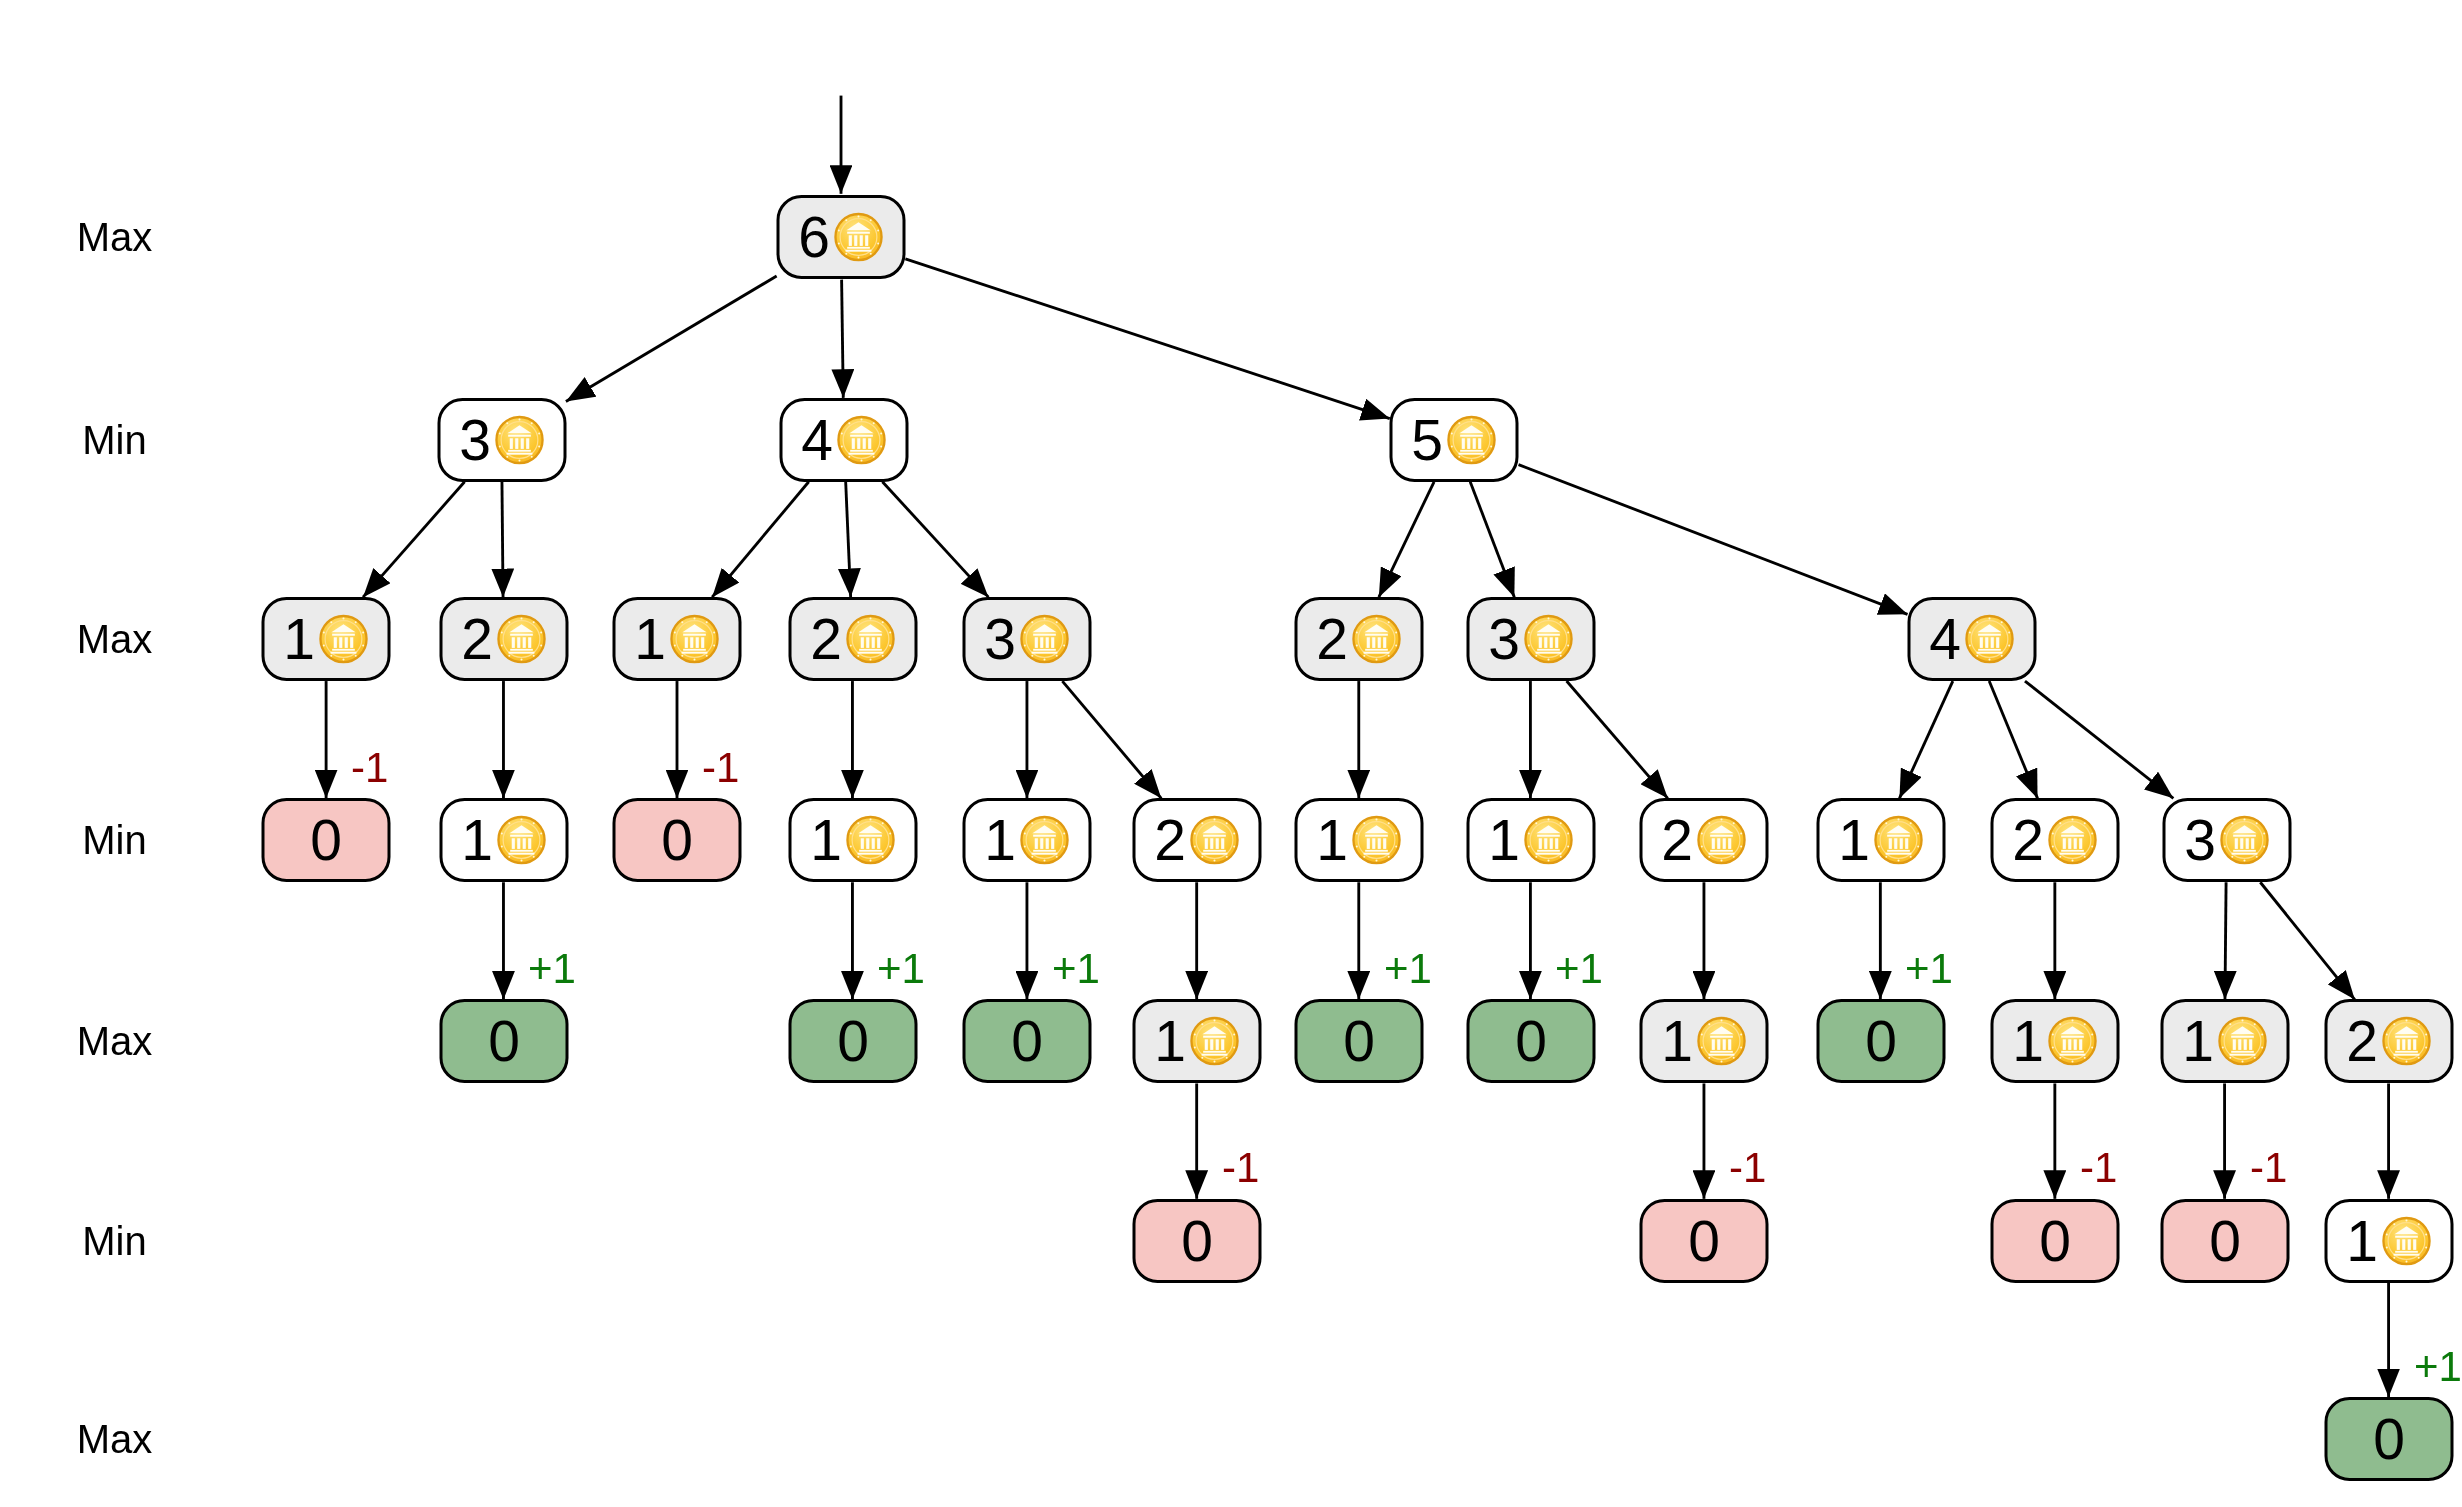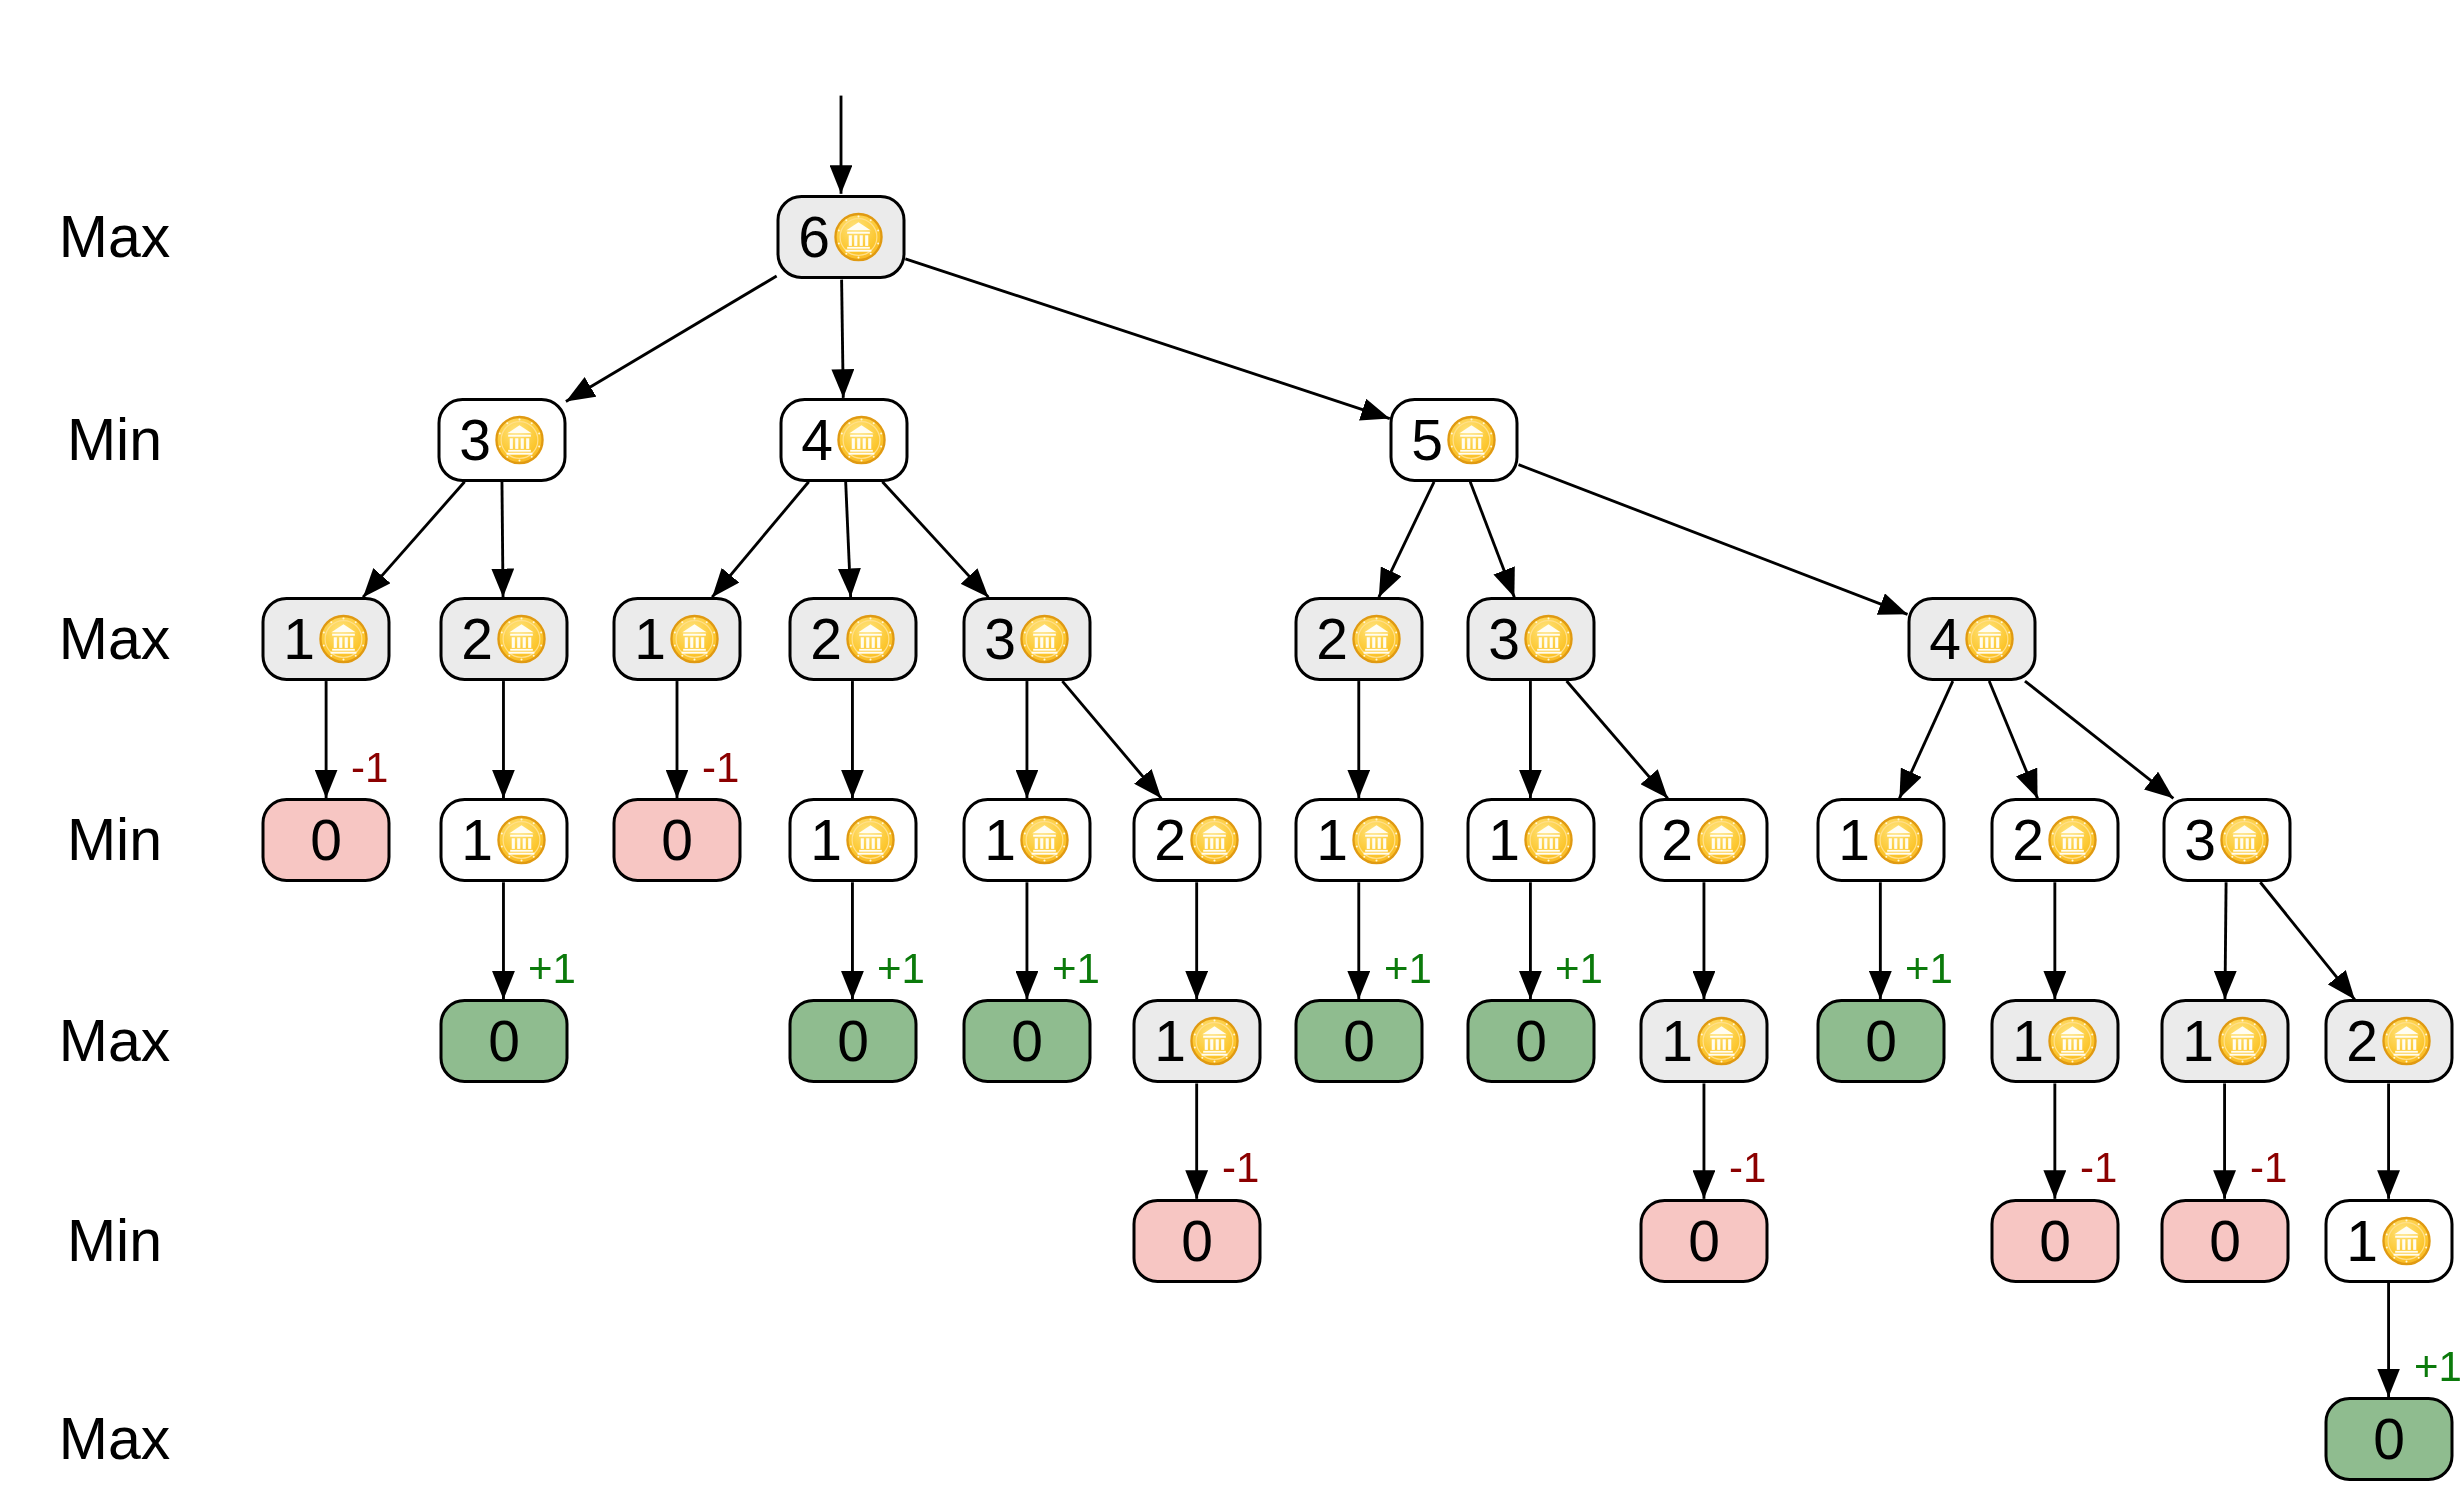--- a/index.html
+++ b/index.html
@@ -14,21 +14,21 @@
     overflow:hidden;
   }
   #edges{
     position:absolute; left:0; top:0;
   }
   .lvl{
     position:absolute;
     left:0; width:229px;
     text-align:center;
     transform:translateY(-50%);
-    font-size:59px;
+    font-size:40px;
     color:#000;
     white-space:nowrap;
   }
   .node{
     position:absolute;
     transform:translate(-50%,-50%);
     width:129px; height:84px;
     box-sizing:border-box;
     border:3.8px solid #000;
     border-radius:25px;

